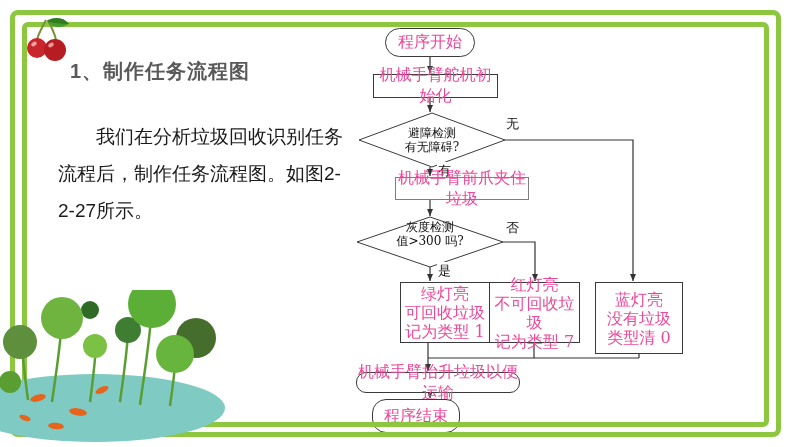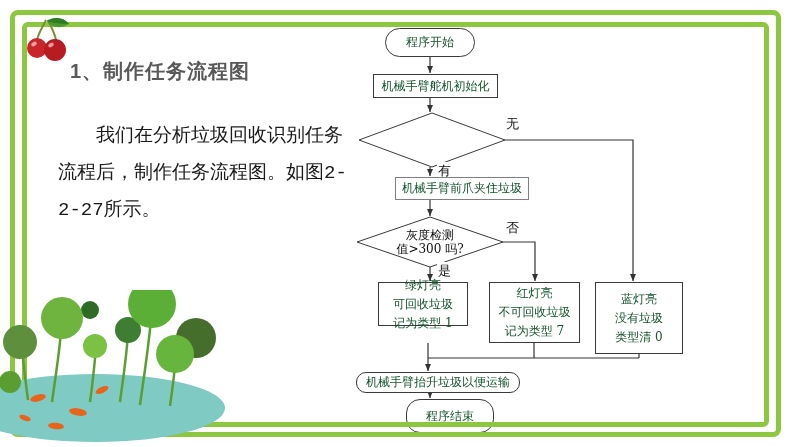--- a/index.html
+++ b/index.html
@@ -24,28 +24,28 @@
   
   .title{
     position:absolute;left:70px;top:30px;z-index:6;
     font-size:20px;font-weight:bold;color:var(--title-gray);letter-spacing:1px;margin-top:28px;
   }
   .cherry{position:absolute;left:24px;top:14px;z-index:6;}
   
   .body-text{
     position:absolute;left:58px;top:118px;width:292px;z-index:3;
     font-size:19px;line-height:37px;color:#1a1a1a;text-indent:2em;
-    font-family:Liberation Mono, monospace;
+    font-family:Liberation Sans, sans-serif;
   }
   
   .fc-svg{position:absolute;left:0;top:0;z-index:2;}
   .node{
     position:absolute;z-index:3;background:#fff;border:1px solid var(--line-dark);
     display:flex;align-items:center;justify-content:center;text-align:center;
-    font-family:"DejaVu Serif",serif;font-size:12px;color:#14532d;box-sizing:border-box;
+    font-family:"DejaVu Serif",serif;font-size:16px;color:#ec4899;box-sizing:border-box;
   }
   .terminator{border-radius:15px;}
   .dtext{
     position:absolute;z-index:3;text-align:center;background:transparent;border:none;
     font-family:"DejaVu Serif",serif;font-size:12px;line-height:14px;color:#111;
   }
   .dtext span{display:block;}
   .box3 span{display:block;line-height:19px;}
   .edge-label{
     position:absolute;z-index:3;font-family:"DejaVu Serif",serif;
@@ -85,36 +85,38 @@
       <polygon points="432,113 505,140 432,167 359,140"></polygon>
       <polygon points="430,217 503,242 430,267 357,242"></polygon>
     </g>
   </svg>
 
   <div class="node terminator" style="left:385px;top:28px;width:90px;height:29px;">程序开始</div>
 
   <div class="node" style="left:373px;top:74px;width:125px;height:24px;text-align:center;">机械手臂舵机初始化</div>
 
   <div class="dtext" style="left:367px;top:126px;width:130px;">
+    <span>避障检测</span>
+    <span>有无障碍?</span>
   </div>
 
   <div class="edge-label" style="left:505px;top:115px;">无</div>
   <div class="edge-label" style="left:437px;top:162px;">有</div>
 
   <div class="node gray-border" style="left:363px;top:177px;width:134px;height:23px;">机械手臂前爪夹住垃圾</div>
 
-  <div class="dtext" style="left:365px;top:228px;width:130px;">
+  <div class="dtext" style="left:365px;top:220px;width:130px;">
     <span>灰度检测</span>
     <span>值&gt;300 吗?</span>
   </div>
 
   <div class="edge-label" style="left:505px;top:219px;">否</div>
   <div class="edge-label" style="left:437px;top:262px;">是</div>
 
-  <div class="node box3" style="left:378px;top:282px;width:90px;height:44px;">
+  <div class="node box3" style="left:400px;top:282px;width:90px;height:61px;">
     <div>
       <span>绿灯亮</span>
       <span>可回收垃圾</span>
       <span>记为类型 1</span>
     </div>
   </div>
 
   <div class="node box3" style="left:489px;top:282px;width:91px;height:61px;">
     <div>
       <span>红灯亮</span>
@@ -126,21 +128,21 @@
   <div class="node box3" style="left:595px;top:282px;width:88px;height:72px;">
     <div>
       <span>蓝灯亮</span>
       <span>没有垃圾</span>
       <span>类型清 0</span>
     </div>
   </div>
 
   <div class="node" style="left:356px;top:372px;width:164px;height:21px;border-radius:10px;">机械手臂抬升垃圾以便运输</div>
 
-  <div class="node terminator" style="left:406px;top:399px;width:88px;height:34px;border-radius:14px;">程序结束</div>
+  <div class="node terminator" style="left:372px;top:399px;width:88px;height:34px;border-radius:14px;">程序结束</div>
 
   <div class="frame-outer"></div>
   <div class="frame-inner"></div>
 
   <svg class="cherry" width="50" height="52" viewBox="0 0 50 52">
     <path d="M22,6 C18,14 14,20 13,26" stroke="#7a8f3a" stroke-width="2" fill="none"></path>
     <path d="M24,6 C28,14 31,20 32,26" stroke="#7a8f3a" stroke-width="2" fill="none"></path>
     <path d="M23,7 C30,2 40,3 45,10 C37,15 27,14 23,7 z" fill="#4a9b2f"></path>
     <path d="M23,7 C30,2 40,3 45,10 C36,10 28,9 23,7 z" fill="#2e7d1f"></path>
     <circle cx="13" cy="34" r="10" fill="#c9252c"></circle>

